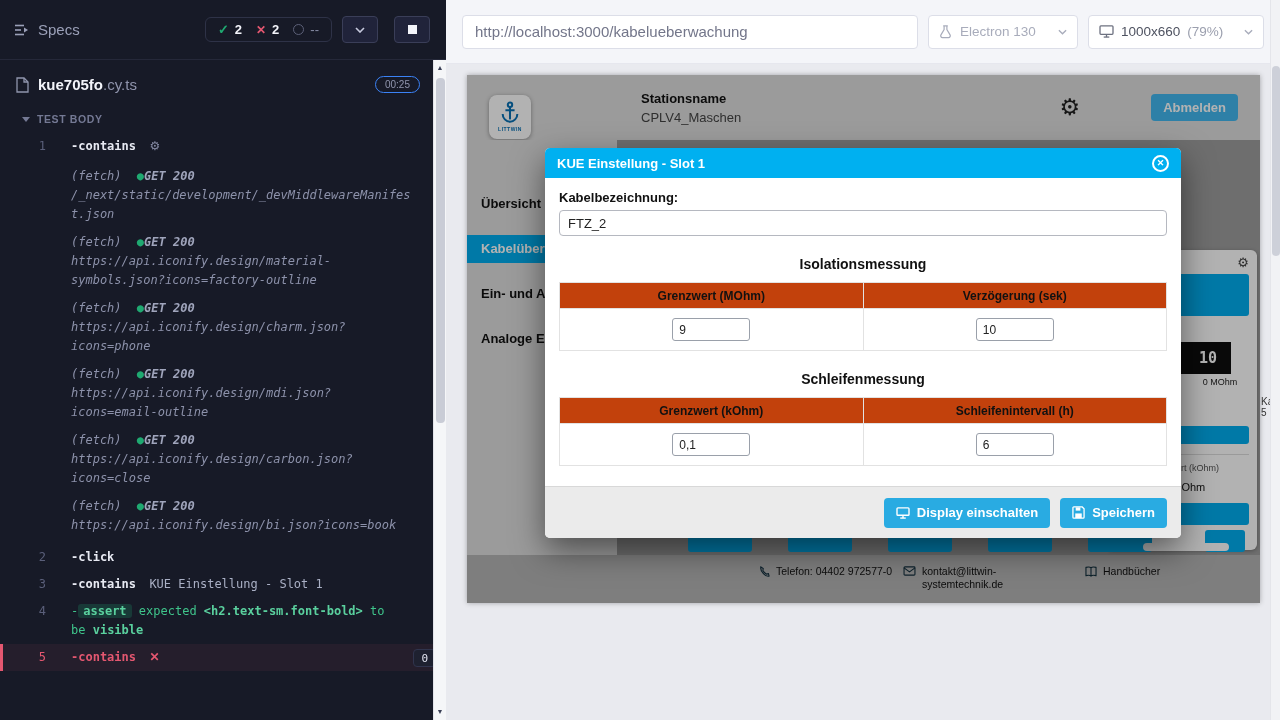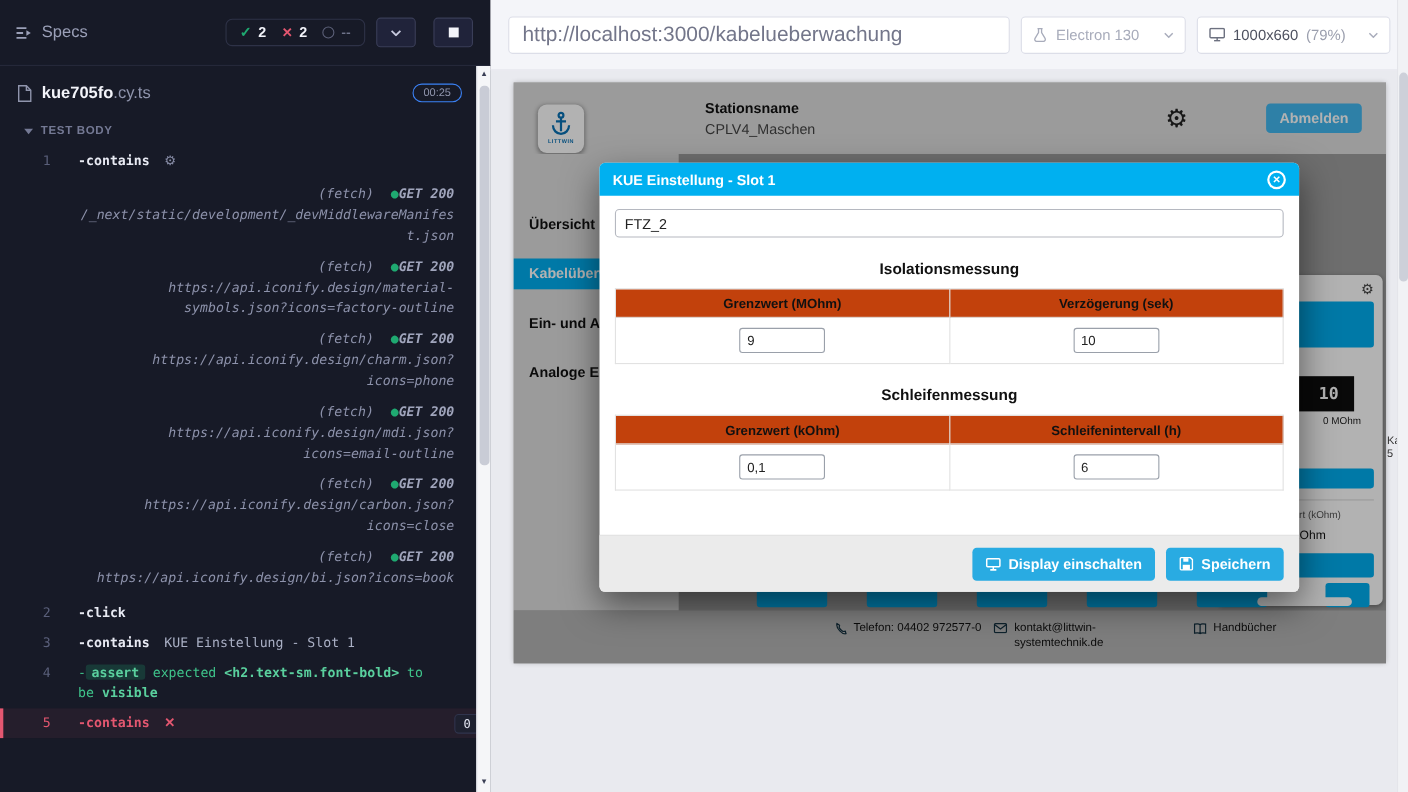--- a/index.html
+++ b/index.html
@@ -27,21 +27,21 @@
 
   .section-row { display:flex; align-items:center; gap:7px; padding:10px 16px 8px 22px; font-size:10.5px; letter-spacing:.6px; color:#747994; font-weight:bold; }
   .caret-down { width:0; height:0; border-left:4px solid transparent; border-right:4px solid transparent; border-top:5px solid #747994; }
 
   .cmd { display:flex; align-items:flex-start; padding:4px 10px 4px 0; font-size:12px; line-height:19px; }
   .cmd .num { width:62px; text-align:right; padding-right:16px; color:#5a5f7a; flex:none; font-family:"DejaVu Sans Mono",monospace; }
   .cmd .body { padding-left:9px; max-width:332px; }
   .cmd-name { color:#e8eaf3; font-weight:bold; font-family:"DejaVu Sans Mono",monospace; }
   .cmd-arg { color:#aab0c5; font-family:"DejaVu Sans Mono",monospace; margin-left:10px; }
   .gear-inline { color:#858aa4; margin-left:10px; font-size:12px; }
-  .fetch-group { margin-top:7px;text-align:right; }
+  .fetch-group { margin-top:7px; }
   .fetch { margin:0 0 9px 71px; max-width:342px; font-family:"DejaVu Sans Mono",monospace; font-style:italic; font-size:12px; line-height:19px; color:#8d92ab; overflow-wrap:break-word; }
   .f-dot { color:#1fa971; font-style:normal; margin-left:8px; }
   .f-status { color:#a0a5bc; font-weight:bold; }
   .f-url {}
   .assert-line { font-family:"DejaVu Sans Mono",monospace; color:#3fc48b; }
   .assert-badge { background:rgba(31,169,113,.22); color:#5ad09e; font-weight:bold; border-radius:3px; padding:0 5px; }
   .assert-strong { font-weight:bold; color:#5ad09e; }
   .cmd.failed { background:rgba(228,87,112,.07); border-left:3px solid #e45770; }
   .cmd.failed .num { color:#e45770; width:59px; }
   .cmd.failed .cmd-name { color:#e45770; }
@@ -49,21 +49,21 @@
   .count-badge { margin-left:auto; background:#1e2130; border:1px solid #30344d; border-radius:4px; padding:0 7px; color:#e2e4f0; font-size:11px; height:18px; line-height:17px; font-family:"DejaVu Sans Mono",monospace; align-self:center; }
 
   .sb-scroll { position:absolute; right:0; top:60px; bottom:0; width:13px; background:#f5f6f8; border-left:1px solid #e2e3e9; }
   .sb-arrow { position:absolute; left:0; width:12px; height:14px; font-size:7px; color:#3a3f55; text-align:center; line-height:14px; cursor:pointer; }
   .sb-arrow.up { top:1px; } .sb-arrow.down { bottom:1px; }
   .sb-thumb { position:absolute; left:2px; top:18px; width:9px; height:345px; background:#c9ccd6; border-radius:4px; cursor:pointer; }
 
   
   .right { position:absolute; left:446px; top:0; width:834px; height:720px; }
   .aut-bar { height:64px; background:#f4f5f9; display:flex; align-items:center; gap:10px; padding:0 16px; border-bottom:1px solid #e6e7ee; }
-  .url-box { flex:1; height:34px; background:#fff; border:1px solid #dcdee8; border-radius:4px; display:flex; align-items:center; padding:0 12px; color:#73768a; font-size:19px; }
+  .url-box { flex:1; height:34px; background:#fff; border:1px solid #dcdee8; border-radius:4px; display:flex; align-items:center; padding:0 12px; color:#73768a; font-size:15px; }
   .browser-box { width:150px; flex:none; height:34px; background:#fff; border:1px solid #dcdee8; border-radius:4px; display:flex; align-items:center; gap:8px; padding:0 10px; color:#a8acbb; font-size:13.5px; cursor:pointer; }
   .viewport-box { width:176px; flex:none; height:34px; background:#fff; border:1px solid #dcdee8; border-radius:4px; display:flex; align-items:center; gap:7px; padding:0 10px; font-size:13.5px; cursor:pointer; }
   .vp-size { color:#4e5260; } .vp-zoom { color:#9b9fae; }
   .chev { margin-left:auto; display:flex; }
 
   .stage { position:relative; height:656px; background:#e9eaef; overflow:hidden; }
   .app { position:absolute; left:21px; top:11px; width:793px; height:528px; background:#9e9e9e; box-shadow:0 0 5px rgba(0,0,0,.3); }
 
   .app-header { height:65px; background:#dedede; display:flex; align-items:center; padding:0 22px; position:relative; }
   .logo { width:42px; height:44px; background:#fff; border-radius:8px; display:flex; flex-direction:column; align-items:center; justify-content:center; gap:1px; box-shadow:0 1px 4px rgba(0,0,0,.35); margin-top:18px; }
@@ -367,20 +367,21 @@
       </div>
 
       <div class="overlay"></div>
 
       <div class="modal">
         <div class="modal-titlebar">
           <span>KUE Einstellung - Slot 1</span>
           <span class="modal-close">✕</span>
         </div>
         <div class="modal-body">
+          <div class="field-label">Kabelbezeichnung:</div>
           <input class="input-full" type="text" value="FTZ_2" style="">
 
           <div class="m-heading">Isolationsmessung</div>
           <table class="m-table">
             <tbody>
                 <tr>
               <th style="width:50%">Grenzwert (MOhm)</th>
               <th>Verzögerung (sek)</th>
             </tr>
             <tr>

